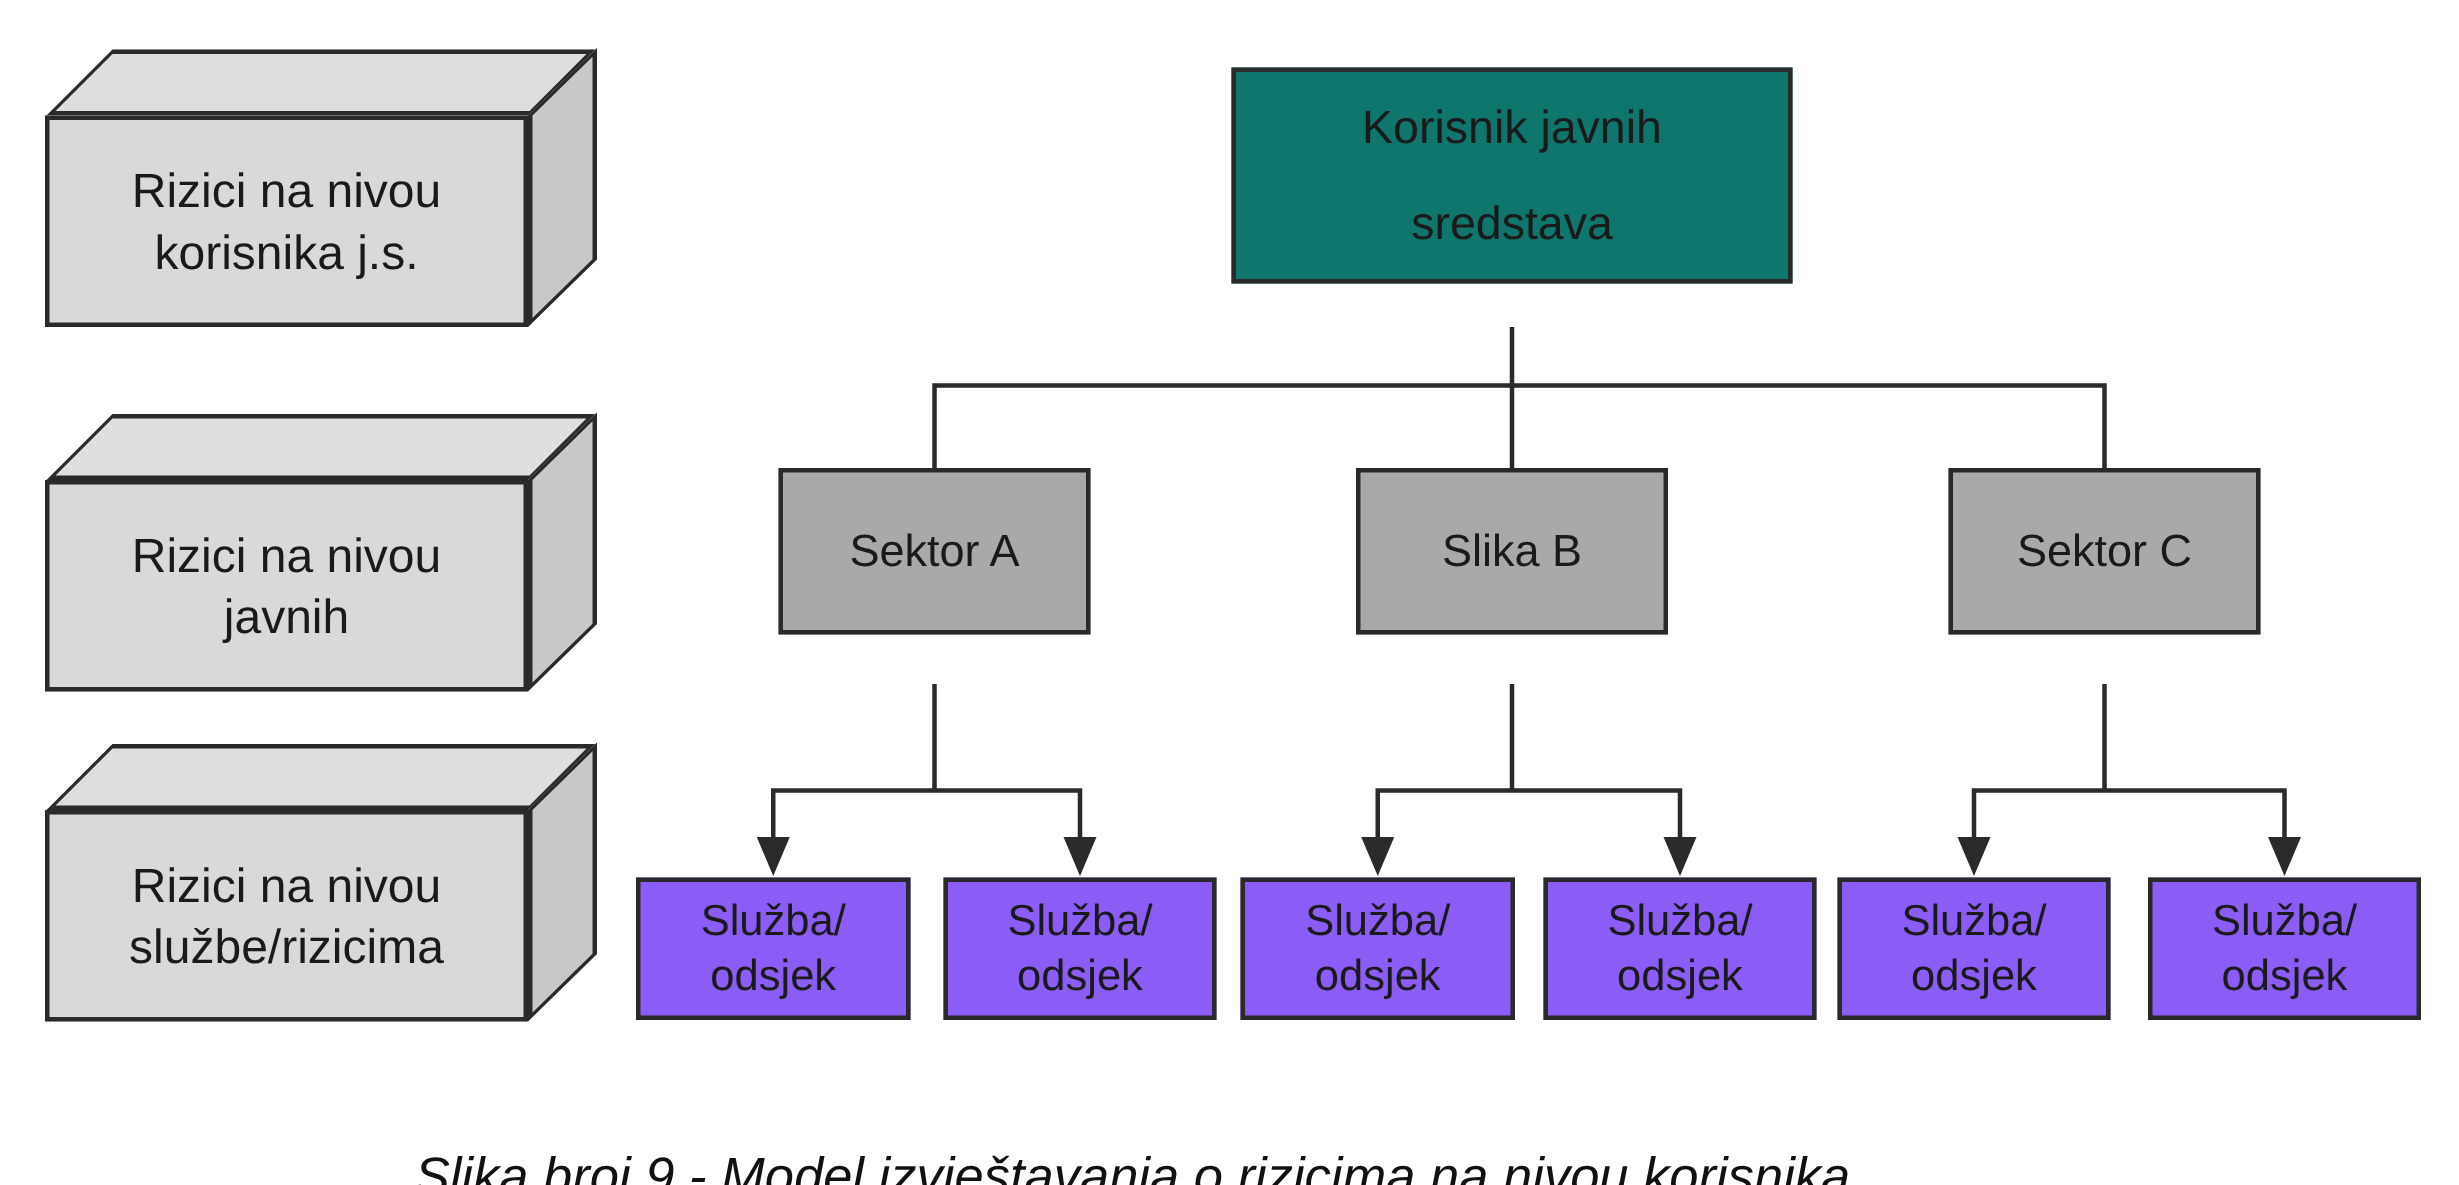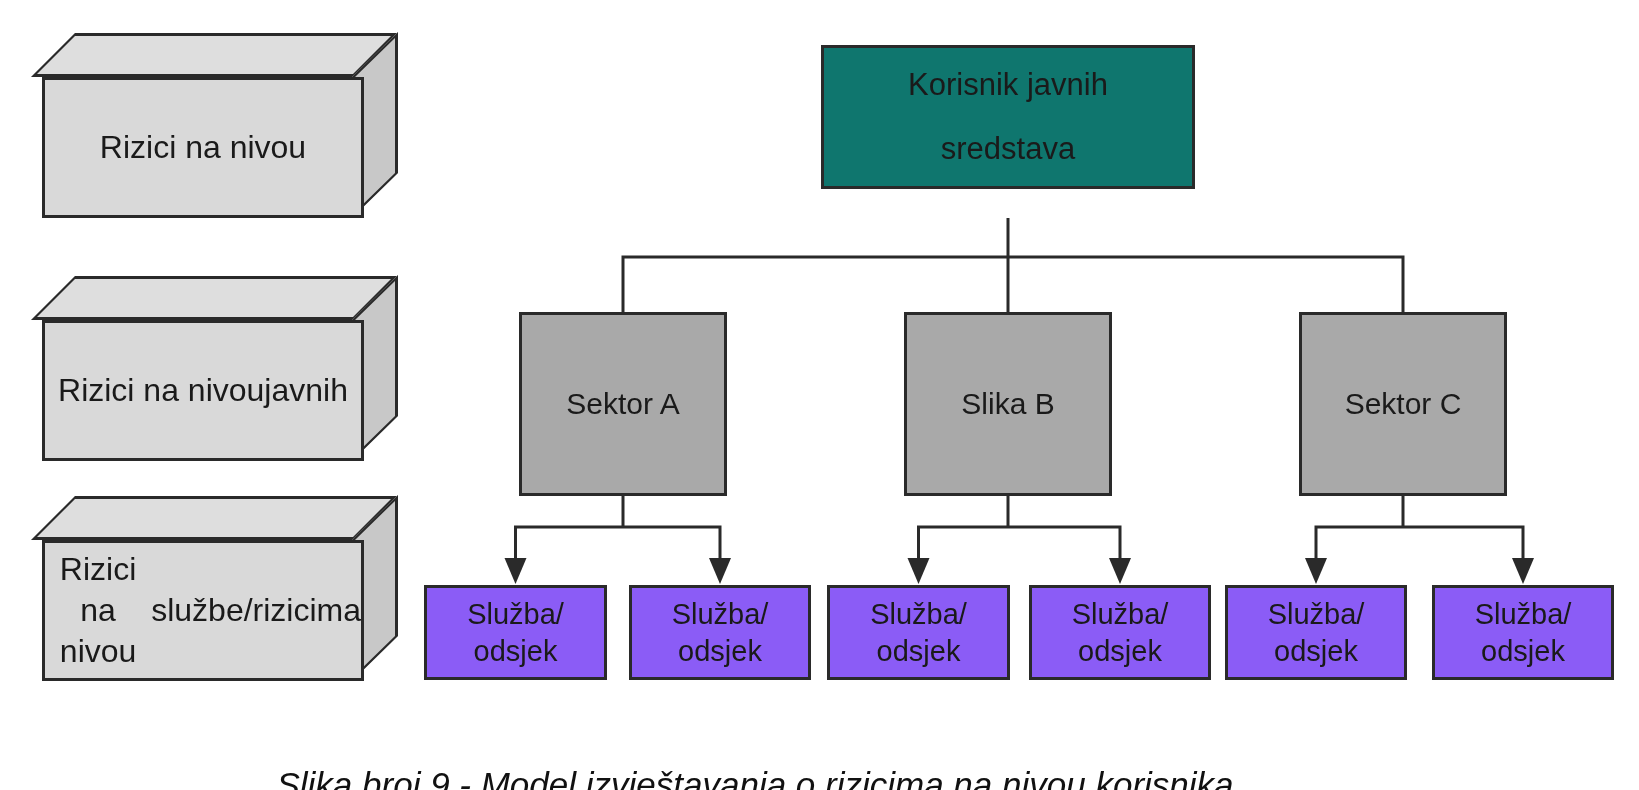--- a/index.html
+++ b/index.html
@@ -17,33 +17,33 @@
   .face{position:absolute; box-sizing:border-box; border:3px solid #2a2a2a;}
   .face.top{
     left:45px; top:0; width:322px; height:44px; background:#dedede;
     transform:skewX(-45deg); transform-origin:top left;
   }
   .face.side{
     left:322px; top:44px; width:46px; height:141px; background:#c8c8c8;
     transform:skewY(-44.4deg); transform-origin:top left;
   }
   .face.front{
-    left:12px; top:44px; width:322px; height:141px; background:#d9d9d9;
-    display:flex; flex-direction:row; align-items:center; justify-content:center;
+    left:0; top:44px; width:322px; height:141px; background:#d9d9d9;
+    display:flex; flex-direction:column; align-items:center; justify-content:center;
     text-align:center; font-size:32px; line-height:1.28;
   }
 
   
   .obox{
     position:absolute; box-sizing:border-box; border:3px solid #2a2a2a;
     display:flex; flex-direction:column; align-items:center; justify-content:center;
     text-align:center;
   }
   .root{left:821px; top:45px; width:374px; height:144px; background:#0f766e; font-size:31px; line-height:1.3;gap:23px;}
-  .sector{top:312px; width:208px; height:184px; background:#a9a9a9; font-size:30px;}
+  .sector{top:312px; width:208px; height:111px; background:#a9a9a9; font-size:30px;}
   .sa{left:519px}.sb{left:904px}.sc{left:1299px}
   .unit{top:585px; height:95px; background:#8b5cf6; font-size:29px; line-height:1.25;}
   .u1{left:424px;width:183px}.u2{left:629px;width:182px}.u3{left:827px;width:183px}
   .u4{left:1029px;width:182px}.u5{left:1225px;width:182px}.u6{left:1432px;width:182px}
 
   .caption{
     position:absolute; left:60px; top:733px; width:1390px; text-align:center;
     font-style:italic; font-size:35px; color:#111111;margin-top:32px;
   }
 </style>
@@ -63,20 +63,21 @@
     <polygon class="arrow" points="1120,584 1109,558 1131,558"></polygon>
     <polygon class="arrow" points="1316,584 1305,558 1327,558"></polygon>
     <polygon class="arrow" points="1523,584 1512,558 1534,558"></polygon>
   </svg>
 
   <div class="cuboid c1">
     <div class="face top"></div>
     <div class="face side"></div>
     <div class="face front">
       <span>Rizici na nivou</span>
+      <span>korisnika j.s.</span>
     </div>
   </div>
 
   <div class="cuboid c2">
     <div class="face top"></div>
     <div class="face side"></div>
     <div class="face front">
       <span>Rizici na nivou</span>
       <span>javnih</span>
     </div>

